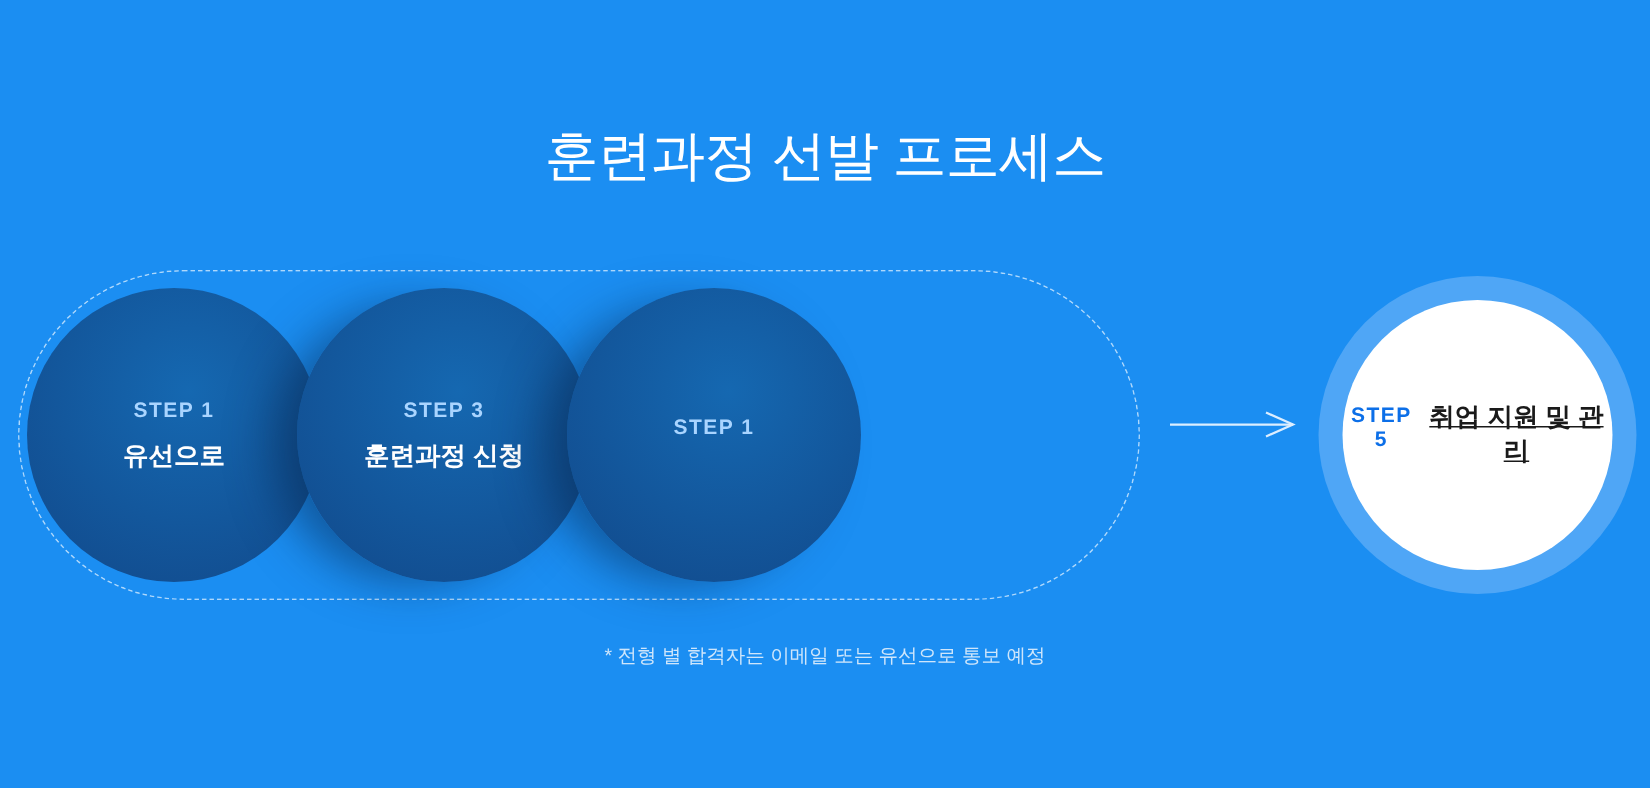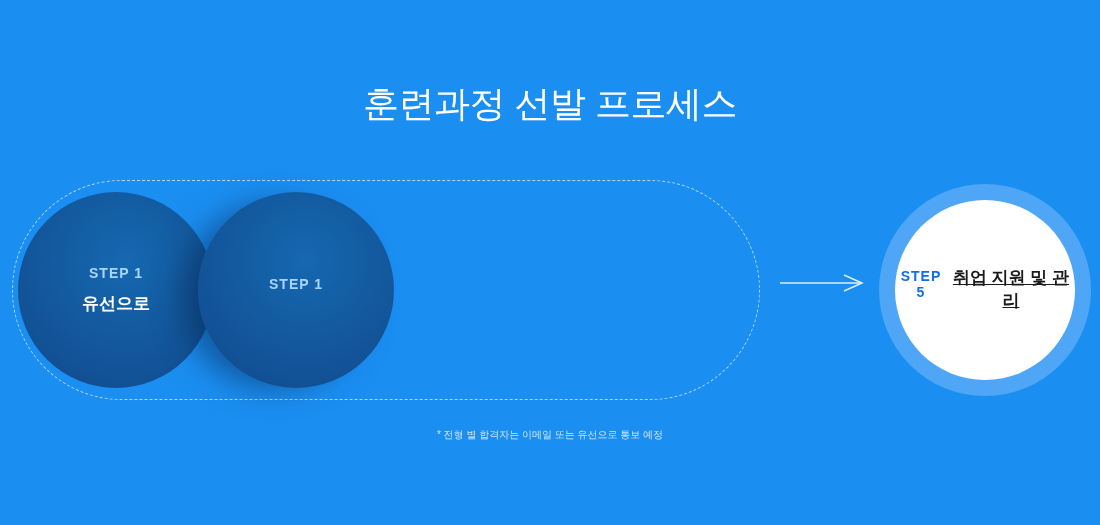--- a/index.html
+++ b/index.html
@@ -107,37 +107,41 @@
     max-width: 150px;
     text-decoration: underline;
   }
   .footnote {
     position: absolute;
     top: 428px;
     left: 0;
     width: 100%;
     text-align: center;
     color: #cfe6fb;
-    font-size: 10px;
+    font-size: 13px;
     font-weight: 400;
   }
 </style>
 </head>
 <body>
 
 <div class="stage">
 
   <h1 class="title">훈련과정 선발 프로세스</h1>
 
   <div class="group-outline"></div>
 
   <div class="steps-row">
     <div class="circle">
       <div class="step-label">STEP 1</div>
       <div class="step-text">유선으로</div>
+    </div>
+    <div class="circle">
+      <div class="step-label">STEP 3</div>
+      <div class="step-text">훈련과정 신청</div>
     </div>
     <div class="circle">
       <div class="step-label">STEP 1</div>
     </div>
   </div>
 
   <svg class="arrow" width="90" height="26" viewBox="0 0 90 26" fill="none" xmlns="http://www.w3.org/2000/svg">
     <line x1="2" y1="13" x2="84" y2="13" stroke="#dceeff" stroke-width="1.5"></line>
     <polyline points="66,5 84,13 66,21" stroke="#dceeff" stroke-width="1.5" fill="none"></polyline>
   </svg>

